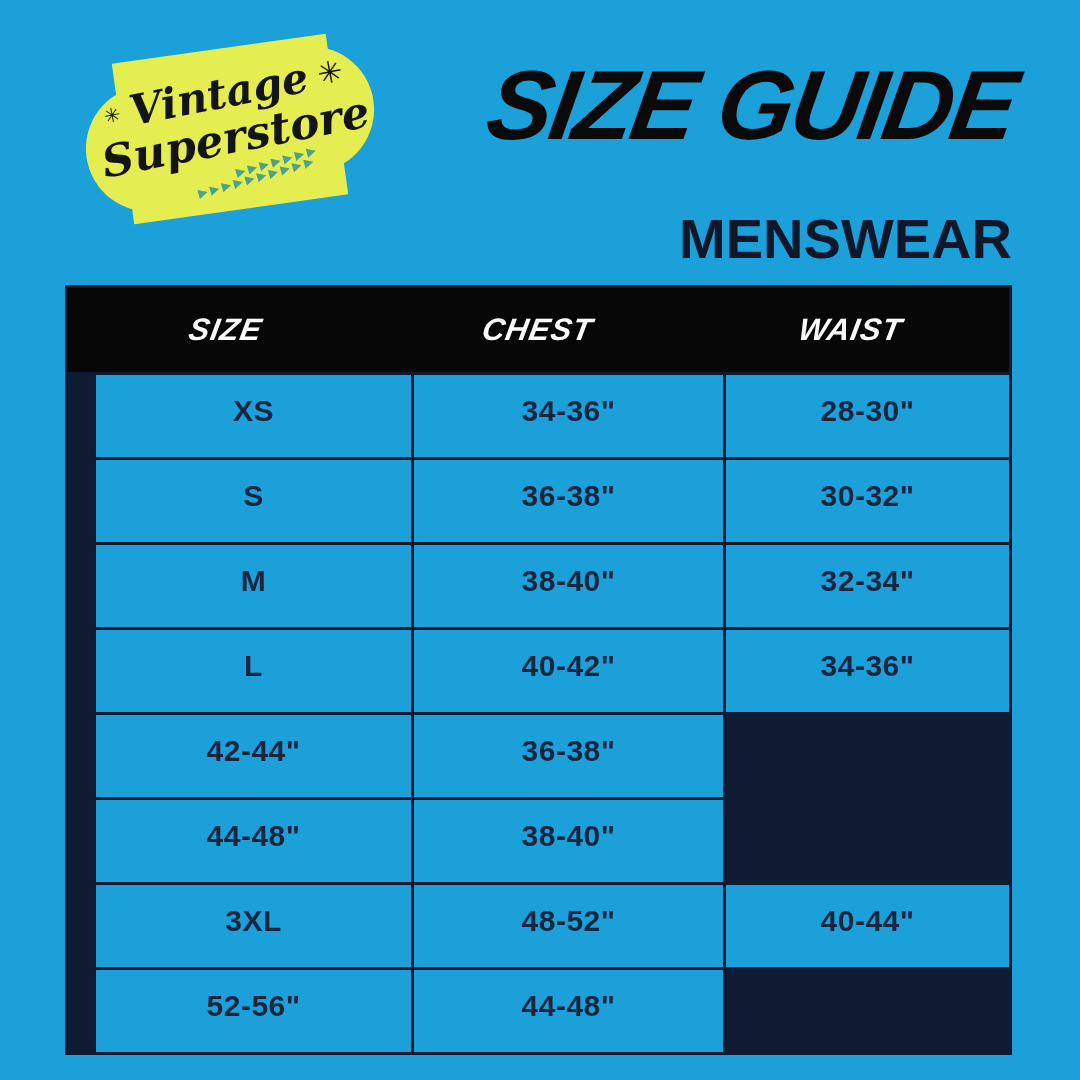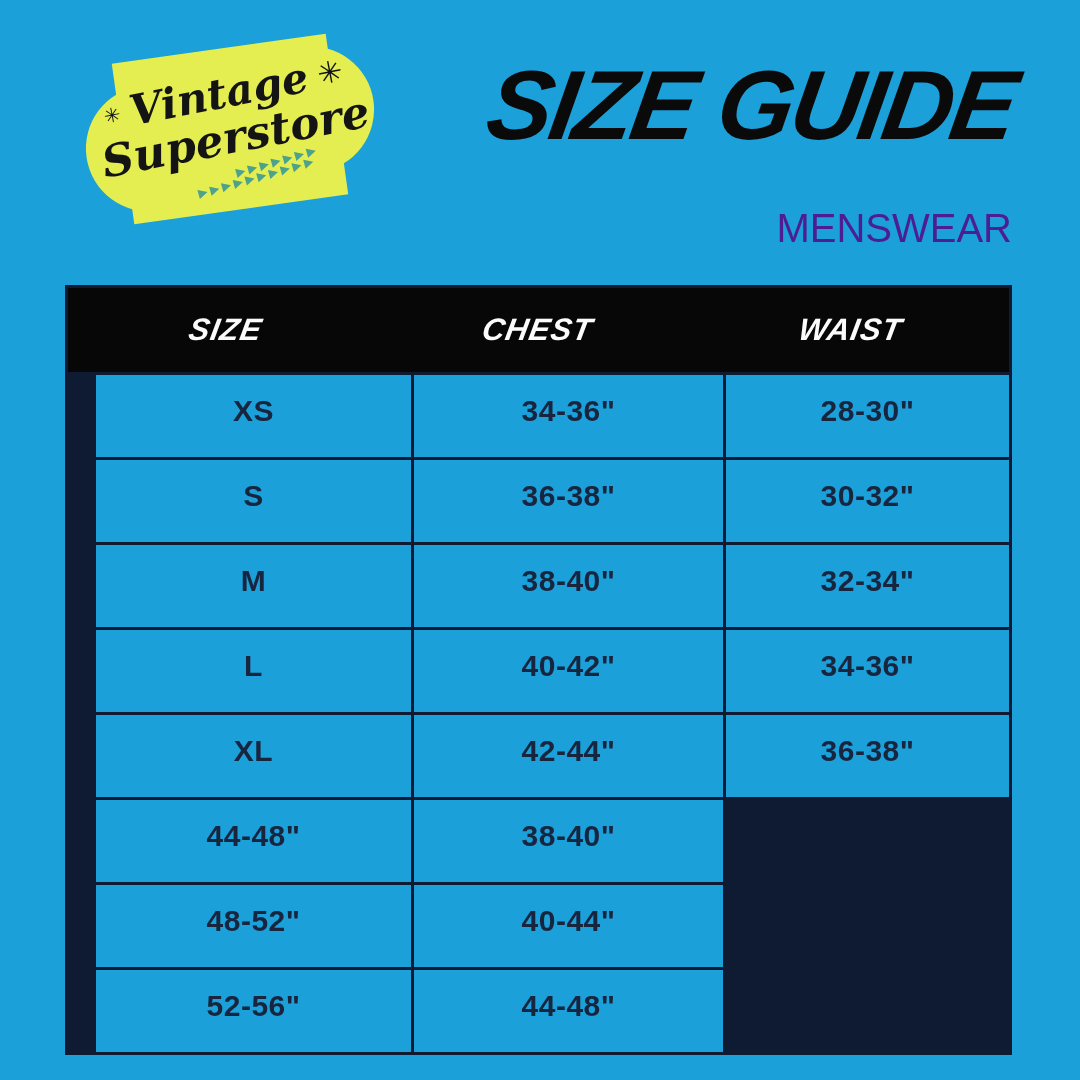--- a/index.html
+++ b/index.html
@@ -62,22 +62,22 @@
     text-align:right;
     color:#0A0A0A;
     font-style:italic;font-weight:bold;
     font-size:98px;line-height:1.18;letter-spacing:-3px;
     transform:skewX(-9deg);
     white-space:nowrap;
   }
   .subtitle{
     position:absolute;right:68px;top:206px;width:560px;
     text-align:right;
-    color:#4c1d95;
-    font-weight:normal;font-size:40px;letter-spacing:0px;
+    color:#0f172a;
+    font-weight:bold;font-size:56px;letter-spacing:0px;
   }
 
   
   .size-table{
     position:absolute;left:65px;top:285px;width:947px;
     background:#0E1B33;
     border:3px solid #0E1B33;
     box-sizing:border-box;
   }
   .thead{
@@ -152,29 +152,29 @@
         <div class="cell">M</div>
         <div class="cell">38-40"</div>
         <div class="cell">32-34"</div>
       </div>
       <div class="trow">
         <div class="cell">L</div>
         <div class="cell">40-42"</div>
         <div class="cell">34-36"</div>
       </div>
       <div class="trow">
-        <div class="cell">XL</div>
         <div class="cell">42-44"</div>
         <div class="cell">36-38"</div>
       </div>
       <div class="trow">
         <div class="cell">44-48"</div>
         <div class="cell">38-40"</div>
       </div>
       <div class="trow">
+        <div class="cell">3XL</div>
         <div class="cell">48-52"</div>
         <div class="cell">40-44"</div>
       </div>
       <div class="trow">
         <div class="cell">52-56"</div>
         <div class="cell">44-48"</div>
       </div>
     </div>
   </div>
 

